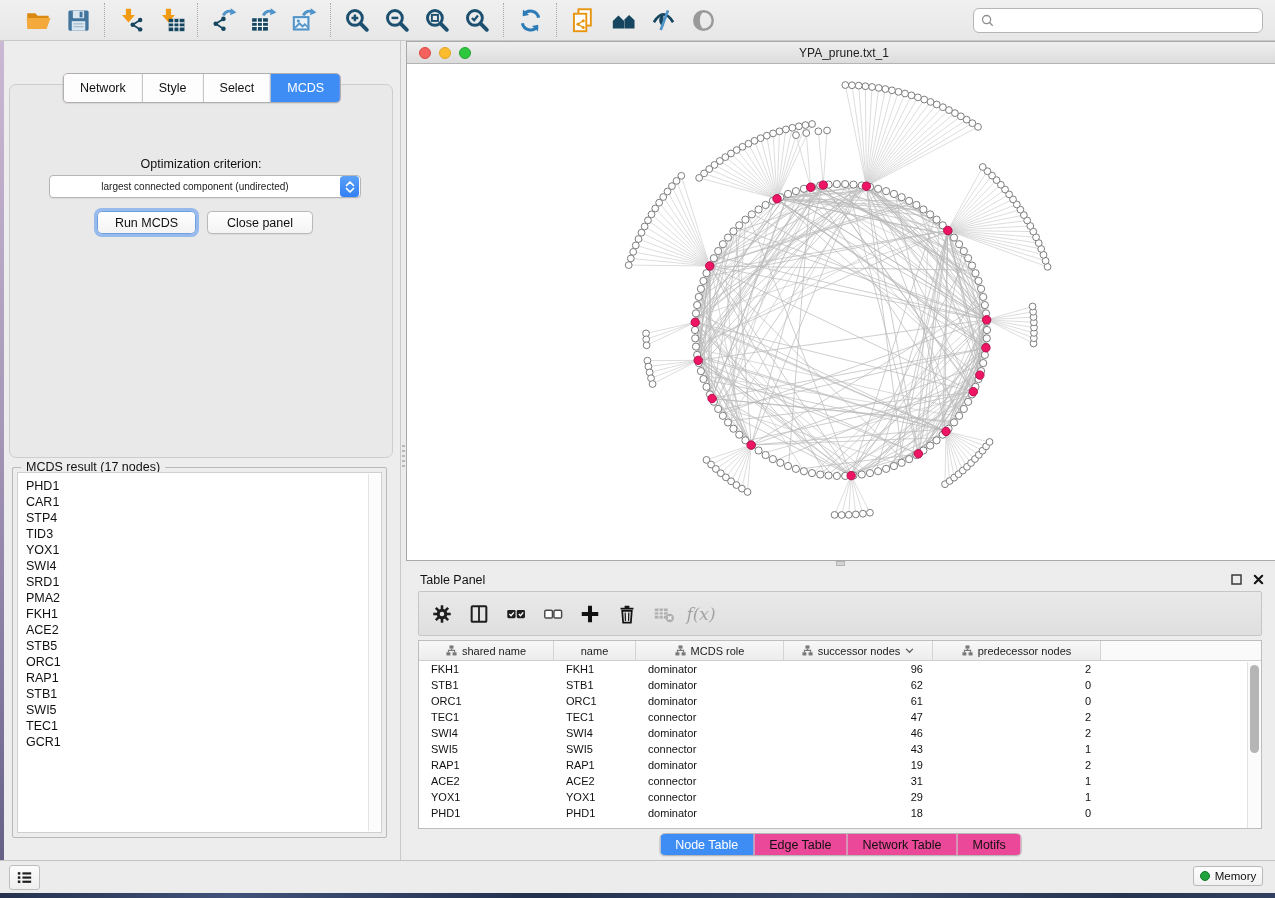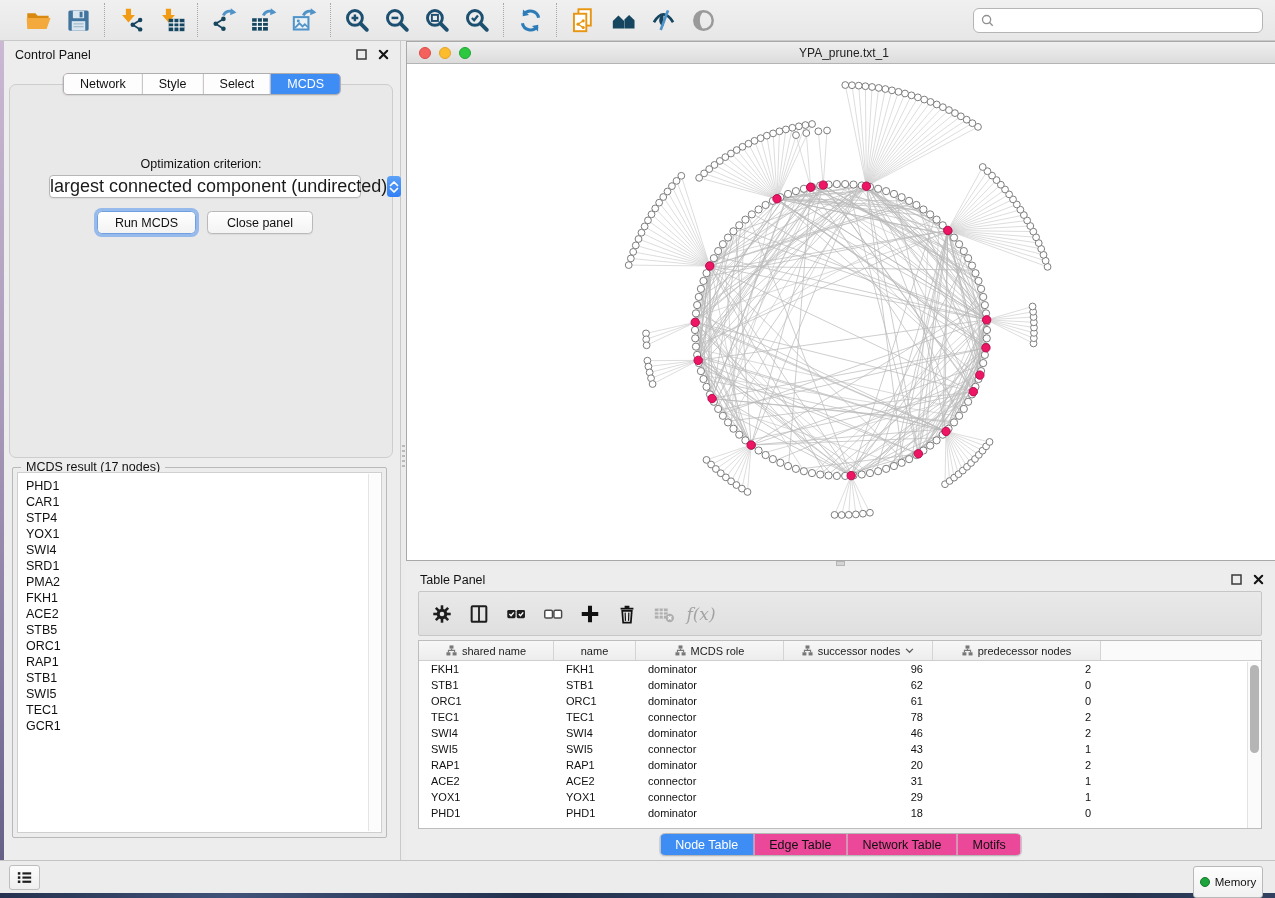--- a/index.html
+++ b/index.html
@@ -24,33 +24,33 @@
                  background:linear-gradient(90deg,#25314e,#41527a 18%,#22304d 42%,#3a4a6b 67%,#263450 88%,#31415f); }
 
   
   .cpanel { left:4px; top:41px; width:397px; height:819px; background:#ededed; border-right:1px solid #c9c9c9; }
   .panel-head { position:absolute; left:0; top:0; right:0; height:27px; display:flex; align-items:center; padding:0 11px; }
   .panel-title { font-size:12.5px; color:#111; }
   .head-icons { margin-left:auto; display:flex; gap:11px; align-items:center; }
   .head-icons svg { width:11px; height:11px; display:block; cursor:pointer; }
 
   .cp-tabs { position:absolute; top:32px; left:50%; transform:translateX(-50%); display:flex; z-index:3;
-             border:1px solid #aeaeae; border-radius:5px; overflow:hidden; background:#f9a8d4; height:22px;
+             border:1px solid #aeaeae; border-radius:5px; overflow:hidden; background:#f9a8d4; height:30px;
              box-shadow:0 1px 1px rgba(0,0,0,.08); }
   .cp-tab { padding:0 16px; display:flex; align-items:center; font-size:12.5px; background:#fdfdfd; color:#111;
             border-left:1px solid #c2c2c2; cursor:pointer; }
   .cp-tab:first-child { border-left:none; }
   .cp-tab.active { background:#3d8df5; color:#fff; }
 
   .cp-body { position:absolute; left:5px; right:7px; top:43px; height:374px; background:#e9e9e9;
              border:1px solid #cdcdcd; border-radius:7px; }
   .opt-label { position:absolute; top:72px; width:100%; text-align:center; font-size:12.5px; color:#111; }
   .dropdown { position:absolute; left:39px; top:90px; width:312px; height:23px; background:#fff; border:1px solid #b6b6b6;
               border-radius:4px; display:flex; align-items:center; cursor:pointer; box-shadow:0 1px 1px rgba(0,0,0,.06); }
-  .dropdown .val { flex:1; padding:0 0; font-size:18px; white-space:nowrap; }
+  .dropdown .val { flex:1; padding:0 0; font-size:10px; white-space:nowrap;text-align:center; }
   .dd-stepper { width:19px; height:21px; border-radius:3.5px; background:linear-gradient(#5ba1f7,#3180f5); margin-right:1px;
                 display:flex; align-items:center; justify-content:center; }
   .btn { position:absolute; height:23px; background:linear-gradient(#ffffff,#f3f3f3); border:1px solid #b9b9b9;
          border-radius:4.5px; font-size:12.5px; display:flex; align-items:center; justify-content:center;
          color:#111; cursor:pointer; box-shadow:0 1px 1px rgba(0,0,0,.06); }
   .btn.focused { box-shadow:0 0 0 3px rgba(82,147,236,.55); border-color:#6f9fe0; }
 
   .result-box { position:absolute; left:8px; top:426px; width:375px; height:371px; border:1px solid #b9b9b9; border-radius:2px; }
   .result-label { position:absolute; top:-8px; left:8px; background:#ededed; padding:0 5px; font-size:12.5px; color:#111; }
   .result-list { position:absolute; inset:4px; background:#fff; border:1px solid #cfcfcf; overflow:hidden; }
@@ -100,21 +100,21 @@
              border:1px solid #b7b7b7; border-radius:5px; overflow:hidden; background:#fff; box-shadow:0 1px 1px rgba(0,0,0,.07); }
   .tp-tab { padding:0 15px; display:flex; align-items:center; font-size:12.5px; color:#111; background:#ec4899;
             border-left:1px solid #c4c4c4; cursor:pointer; }
   .tp-tab:first-child { border-left:none; }
   .tp-tab.active { background:#3d8df5; color:#fff; }
 
   
   .statusbar { left:0; top:860px; width:1275px; height:33px; background:#ececec; border-top:1px solid #c3c3c3; }
   .list-btn { position:absolute; left:9px; top:4px; width:31px; height:25px; background:linear-gradient(#fcfcfc,#efefef);
               border:1px solid #bdbdbd; border-radius:3px; display:flex; align-items:center; justify-content:center; cursor:pointer; }
-  .mem-btn { position:absolute; right:12px; top:5px; width:70px; height:32px; background:linear-gradient(#fdfdfd,#f1f1f1);
+  .mem-btn { position:absolute; right:12px; top:5px; width:70px; height:20px; background:linear-gradient(#fdfdfd,#f1f1f1);
              border:1px solid #b9b9b9; border-radius:3px; display:flex; align-items:center; justify-content:center;
              gap:5px; font-size:11.5px; color:#111; cursor:pointer; }
   .mem-dot { width:10px; height:10px; border-radius:50%; background:#1fa33c; border:1px solid #157a2c; }
 </style>
 </head>
 <body>
 
 <div class="abs toolbar">
   <div id="tb-groups" style="display:flex;align-items:center;">
       <div class="tb-group">
@@ -330,35 +330,20 @@
         </svg>
     </span>
     <input type="text" placeholder="" style="">
   </div>
 </div>
 
 <div class="abs left-sliver"></div>
 <div class="abs desk-bottom"></div>
 
 <div class="abs cpanel">
-  <div class="panel-head">
-    <span class="panel-title">Control Panel</span>
-    <span class="head-icons">
-      <span>
-        <svg viewBox="0 0 11 11">
-            <rect x="1" y="1" width="9" height="9" fill="none" stroke="#3a3a3a" stroke-width="1.5"></rect>
-          </svg>
-      </span>
-      <span>
-        <svg viewBox="0 0 11 11">
-            <path d="M1.8 1.8l7.4 7.4M9.2 1.8L1.8 9.2" stroke="#151515" stroke-width="2.1" stroke-linecap="round"></path>
-          </svg>
-      </span>
-    </span>
-  </div>
 
   <div class="cp-tabs" id="cp-tabs">
       <div class="cp-tab">Network</div>
       <div class="cp-tab">Style</div>
       <div class="cp-tab">Select</div>
       <div class="cp-tab active">MCDS</div>
     </div>
 
   <div class="cp-body">
     <div class="opt-label">Optimization criterion:</div>
@@ -375,20 +360,21 @@
     <button class="btn" style="left:197px; top:126px; width:106px;">Close panel</button>
   </div>
 
   <div class="result-box">
     <span class="result-label">MCDS result (17 nodes)</span>
     <div class="result-list">
       <ul id="mcds-list">
           <li>PHD1</li>
           <li>CAR1</li>
           <li>STP4</li>
+          <li>TID3</li>
           <li>YOX1</li>
           <li>SWI4</li>
           <li>SRD1</li>
           <li>PMA2</li>
           <li>FKH1</li>
           <li>ACE2</li>
           <li>STB5</li>
           <li>ORC1</li>
           <li>RAP1</li>
           <li>STB1</li>
@@ -1241,42 +1227,42 @@
           <div class="td" style="flex: 0 0 135px; width: 135px;">ORC1</div>
           <div class="td" style="flex: 0 0 82px; width: 82px;">ORC1</div>
           <div class="td" style="flex: 0 0 148px; width: 148px;">dominator</div>
           <div class="td num" style="flex: 0 0 149px; width: 149px;">61</div>
           <div class="td num" style="flex: 0 0 168px; width: 168px;">0</div>
         </div>
         <div class="tbl-row">
           <div class="td" style="flex: 0 0 135px; width: 135px;">TEC1</div>
           <div class="td" style="flex: 0 0 82px; width: 82px;">TEC1</div>
           <div class="td" style="flex: 0 0 148px; width: 148px;">connector</div>
-          <div class="td num" style="flex: 0 0 149px; width: 149px;">78</div>
+          <div class="td num" style="flex: 0 0 149px; width: 149px;">47</div>
           <div class="td num" style="flex: 0 0 168px; width: 168px;">2</div>
         </div>
         <div class="tbl-row">
           <div class="td" style="flex: 0 0 135px; width: 135px;">SWI4</div>
           <div class="td" style="flex: 0 0 82px; width: 82px;">SWI4</div>
           <div class="td" style="flex: 0 0 148px; width: 148px;">dominator</div>
           <div class="td num" style="flex: 0 0 149px; width: 149px;">46</div>
           <div class="td num" style="flex: 0 0 168px; width: 168px;">2</div>
         </div>
         <div class="tbl-row">
           <div class="td" style="flex: 0 0 135px; width: 135px;">SWI5</div>
           <div class="td" style="flex: 0 0 82px; width: 82px;">SWI5</div>
           <div class="td" style="flex: 0 0 148px; width: 148px;">connector</div>
           <div class="td num" style="flex: 0 0 149px; width: 149px;">43</div>
           <div class="td num" style="flex: 0 0 168px; width: 168px;">1</div>
         </div>
         <div class="tbl-row">
           <div class="td" style="flex: 0 0 135px; width: 135px;">RAP1</div>
           <div class="td" style="flex: 0 0 82px; width: 82px;">RAP1</div>
           <div class="td" style="flex: 0 0 148px; width: 148px;">dominator</div>
-          <div class="td num" style="flex: 0 0 149px; width: 149px;">20</div>
+          <div class="td num" style="flex: 0 0 149px; width: 149px;">19</div>
           <div class="td num" style="flex: 0 0 168px; width: 168px;">2</div>
         </div>
         <div class="tbl-row">
           <div class="td" style="flex: 0 0 135px; width: 135px;">ACE2</div>
           <div class="td" style="flex: 0 0 82px; width: 82px;">ACE2</div>
           <div class="td" style="flex: 0 0 148px; width: 148px;">connector</div>
           <div class="td num" style="flex: 0 0 149px; width: 149px;">31</div>
           <div class="td num" style="flex: 0 0 168px; width: 168px;">1</div>
         </div>
         <div class="tbl-row">

